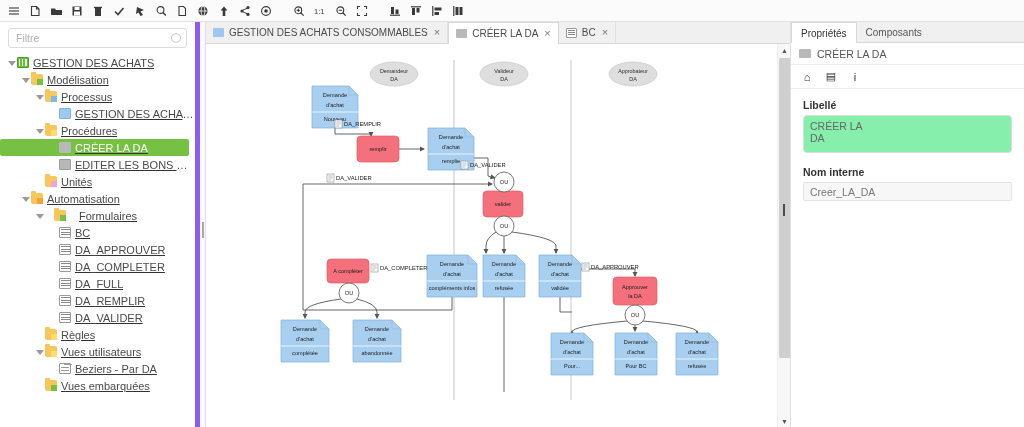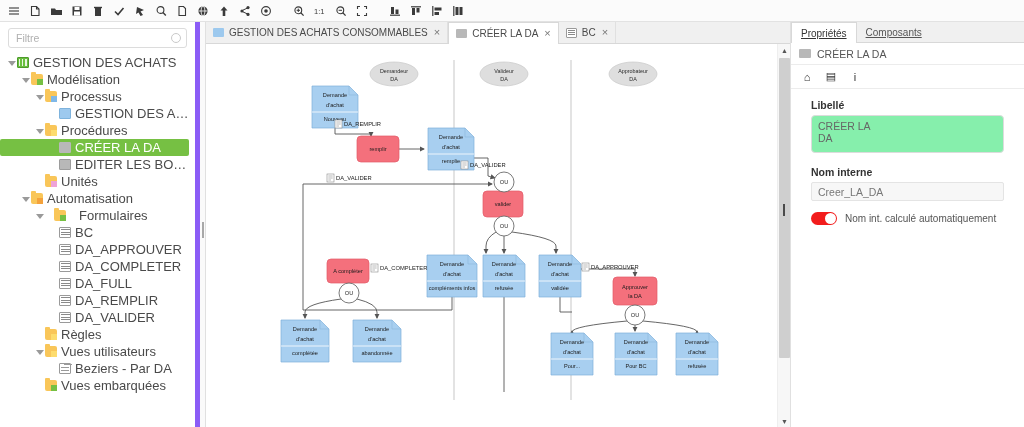--- a/index.html
+++ b/index.html
@@ -36,21 +36,21 @@
   #filter-input {
     width:100%; height:20px; border:1px solid #dcdcdc; border-radius:3px;
     padding:0 20px 0 7px; font-size:10.5px; color:#555; outline:none;
     background:#fff; font-family:"Liberation Sans", sans-serif;
   }
   #filter-input::placeholder { color:#b0b0b0; }
   #filter-clear {
     position:absolute; right:14px; top:11px; width:10px; height:10px;
     border:1px solid #c9c9c9; border-radius:50%; cursor:pointer;
   }
-  #tree { padding-top:2px; font-size:13px; }
+  #tree { padding-top:2px; font-size:11px;text-decoration:underline; }
   .tnode { display:flex; align-items:center; height:17px; white-space:nowrap; cursor:pointer; }
   .tw { width:10px; height:10px; margin-right:1px; flex:0 0 auto; position:relative; }
   .tw.open::before{
     content:""; position:absolute; left:2px; top:3px;
     border-left:4px solid transparent; border-right:4px solid transparent;
     border-top:5px solid #9a9a9a;
   }
   .ticon { width:12px; height:11px; margin-right:4px; flex:0 0 auto; position:relative; }
   .ic-root { background:#6abf3f; border:1px solid #4e9a2c; border-radius:1px; }
   .ic-root::after{ content:""; position:absolute; left:1px; top:1px; right:1px; bottom:1px;
@@ -111,29 +111,29 @@
   #vscroll .thumb { position:absolute; left:1px; top:14px; width:11px; height:300px; background:#cfcfcf; border-radius:1px;}
   #vscroll .grip2 { position:absolute; left:5px; top:160px; width:2px; height:12px; background:#4a4a4a;}
   #vscroll .arr.bot { position:absolute; bottom:0; left:0; }
 
   
   #right {
     position:absolute; left:790px; top:22px; width:234px; height:405px;
     background:#fff; border-left:1px solid #e0e0e0;
   }
   #rtabs { display:flex; height:21px; background:#f0f0f0; border-bottom:1px solid #d8d8d8; align-items:flex-end;}
-  .rtab { padding:8px 9px; height:20px; display:flex; align-items:center; font-size:10px; color:#555; cursor:pointer;text-decoration:underline;}
+  .rtab { padding:8px 9px; height:20px; display:flex; align-items:center; font-size:10px; color:#555; cursor:pointer;}
   .rtab.active { background:#fff; height:21px; border-left:1px solid #d8d8d8; border-right:1px solid #d8d8d8;
      border-top:1px solid #d8d8d8; margin-bottom:-1px; color:#333;}
   #rhead { display:flex; align-items:center; height:22px; padding:0 8px; border-bottom:1px solid #ececec; }
   #rhead .hico { width:12px; height:9px; background:#b8b8b8; border-radius:1px; margin-right:6px;}
   #rhead .htxt { font-size:10.5px; color:#555; }
   #ricons { display:flex; height:24px; align-items:center; padding-left:6px; border-bottom:1px solid #ececec;}
   .ribtn { width:20px; height:18px; display:flex; align-items:center; justify-content:center; font-size:11px; color:#333; cursor:pointer; margin-right:4px;}
-  #rbody { padding:10px 20px; }
+  #rbody { padding:10px 12px; }
   .flabel { font-size:10.5px; font-weight:bold; color:#333; margin-bottom:4px; }
   .ftextarea { width:100%; height:38px; border:1px solid #dcdcdc; border-radius:4px; padding:4px 6px;
      font-size:10.5px; color:#666; resize:none; outline:none; background:#86efac; font-family:"Liberation Sans", sans-serif; line-height:12px;}
   .finput { width:100%; height:19px; border:1px solid #e4e4e4; border-radius:2px; padding:0 6px;
      font-size:10.5px; color:#777; outline:none; background:#f7f7f7; font-family:"Liberation Sans", sans-serif;}
   .fgroup { margin-bottom:11px; }
   .toggrow { display:flex; align-items:center; margin-top:2px; }
   .toggle { width:26px; height:13px; border-radius:7px; background:#f21c1c; position:relative; cursor:pointer; flex:0 0 auto;}
   .toggle::after{ content:""; position:absolute; right:1px; top:1px; width:11px; height:11px; border-radius:50%; background:#fff;}
   .toggrow .tl { margin-left:8px; font-size:10px; color:#555; }
@@ -636,19 +636,15 @@
     <div id="rbody">
       <div class="fgroup">
         <div class="flabel">Libellé</div>
         <textarea class="ftextarea" style="">CRÉER LA
 DA</textarea>
       </div>
       <div class="fgroup">
         <div class="flabel">Nom interne</div>
         <input class="finput" type="text" value="Creer_LA_DA" style="">
       </div>
-      <div class="toggrow">
-        <div class="toggle" style="background: rgb(242, 28, 28);"></div>
-        <div class="tl">Nom int. calculé automatiquement</div>
-      </div>
     </div>
   </div>
 </div>
 
 </body></html>

